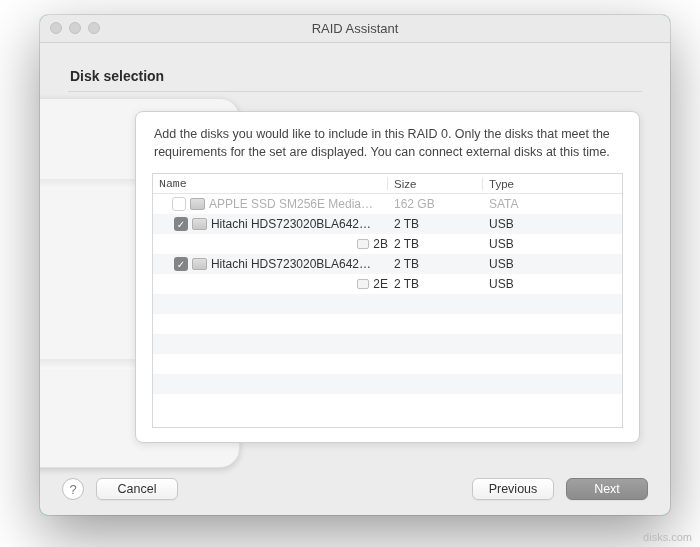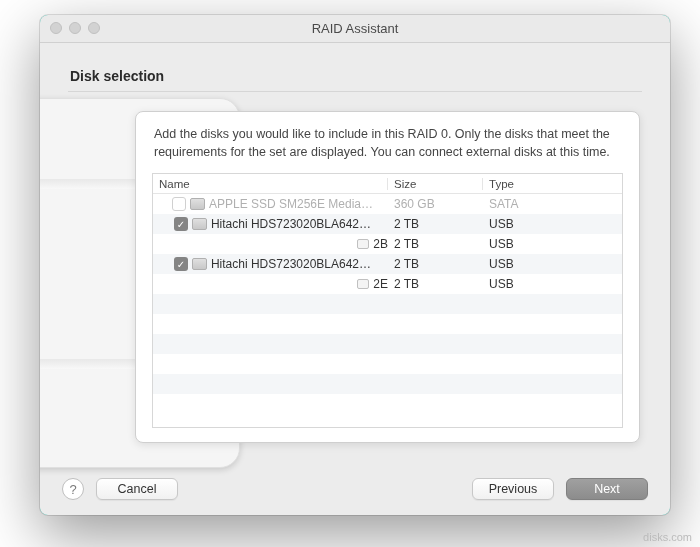--- a/index.html
+++ b/index.html
@@ -93,21 +93,21 @@
     display: flex;
     background: #fff;
     border-bottom: 1px solid #e5e5e5;
     font-size: 11.5px;
     color: #4a4a4a;
     height: 20px;
     align-items: center;
   }
   .thead div { border-right: 1px solid #e5e5e5; padding: 0 6px; }
   .thead div:last-child { border-right: none; }
-  .col-name { width: 235px; }
+  .col-name { width: 235px; font-family: Liberation Mono, monospace; }
   .col-size { width: 95px; }
   .col-type { flex: 1; }
   .tbody .row {
     display: flex;
     height: 20px;
     align-items: center;
     font-size: 12px;
     color: #333;
   }
   .tbody .row:nth-child(even) { background: #f4f6f8; }
@@ -210,21 +210,21 @@
           <div class="col-type">Type</div>
         </div>
         <div class="tbody">
 
           <div class="row">
             <div class="cell-name dim">
               <span class="chk blank"></span>
               <span class="disk-icon"></span>
               <span>APPLE SSD SM256E Media…</span>
             </div>
-            <div class="cell-size dim">360 GB</div>
+            <div class="cell-size dim">162 GB</div>
             <div class="cell-type dim">SATA</div>
           </div>
 
           <div class="row">
             <div class="cell-name">
               <span class="chk checked">✓</span>
               <span class="disk-icon"></span>
               <span>Hitachi HDS723020BLA642…</span>
             </div>
             <div class="cell-size">2 TB</div>

